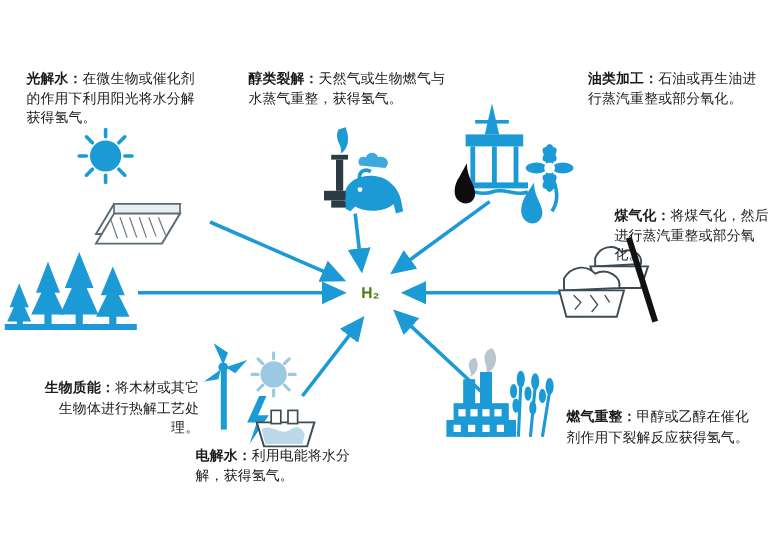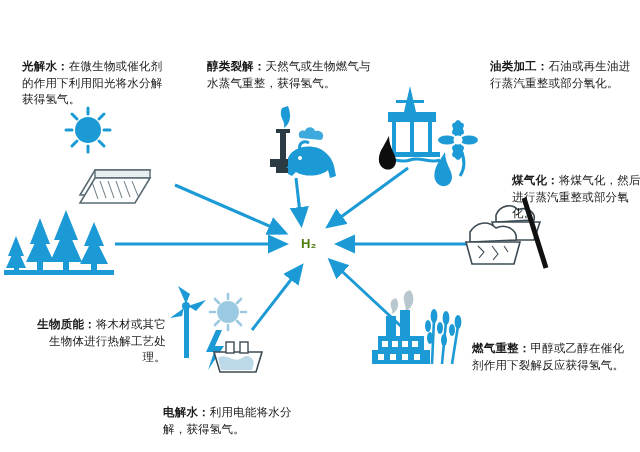--- a/index.html
+++ b/index.html
@@ -229,19 +229,19 @@
 </div>
 
 <div class="lbl" style="left:512px;top:172px;width:132px;">
   <span class="hd">煤气化：</span><span>将煤气化，然后进行蒸汽重整或部分氧化。</span>
 </div>
 
 <div class="lbl" style="left:472px;top:340px;width:158px;">
   <span class="hd">燃气重整：</span><span>甲醇或乙醇在催化剂作用下裂解反应获得氢气。</span>
 </div>
 
-<div class="lbl" style="left:163px;top:372px;width:152px;margin-top:32px;">
+<div class="lbl" style="left:163px;top:372px;width:152px;">
   <span class="hd">电解水：</span><span>利用电能将水分解，获得氢气。</span>
 </div>
 
 <div class="lbl" style="left:34px;top:316px;width:132px;text-align:right;">
   <span class="hd">生物质能：</span><span>将木材或其它生物体进行热解工艺处理。</span>
 </div>
 
 </body></html>

